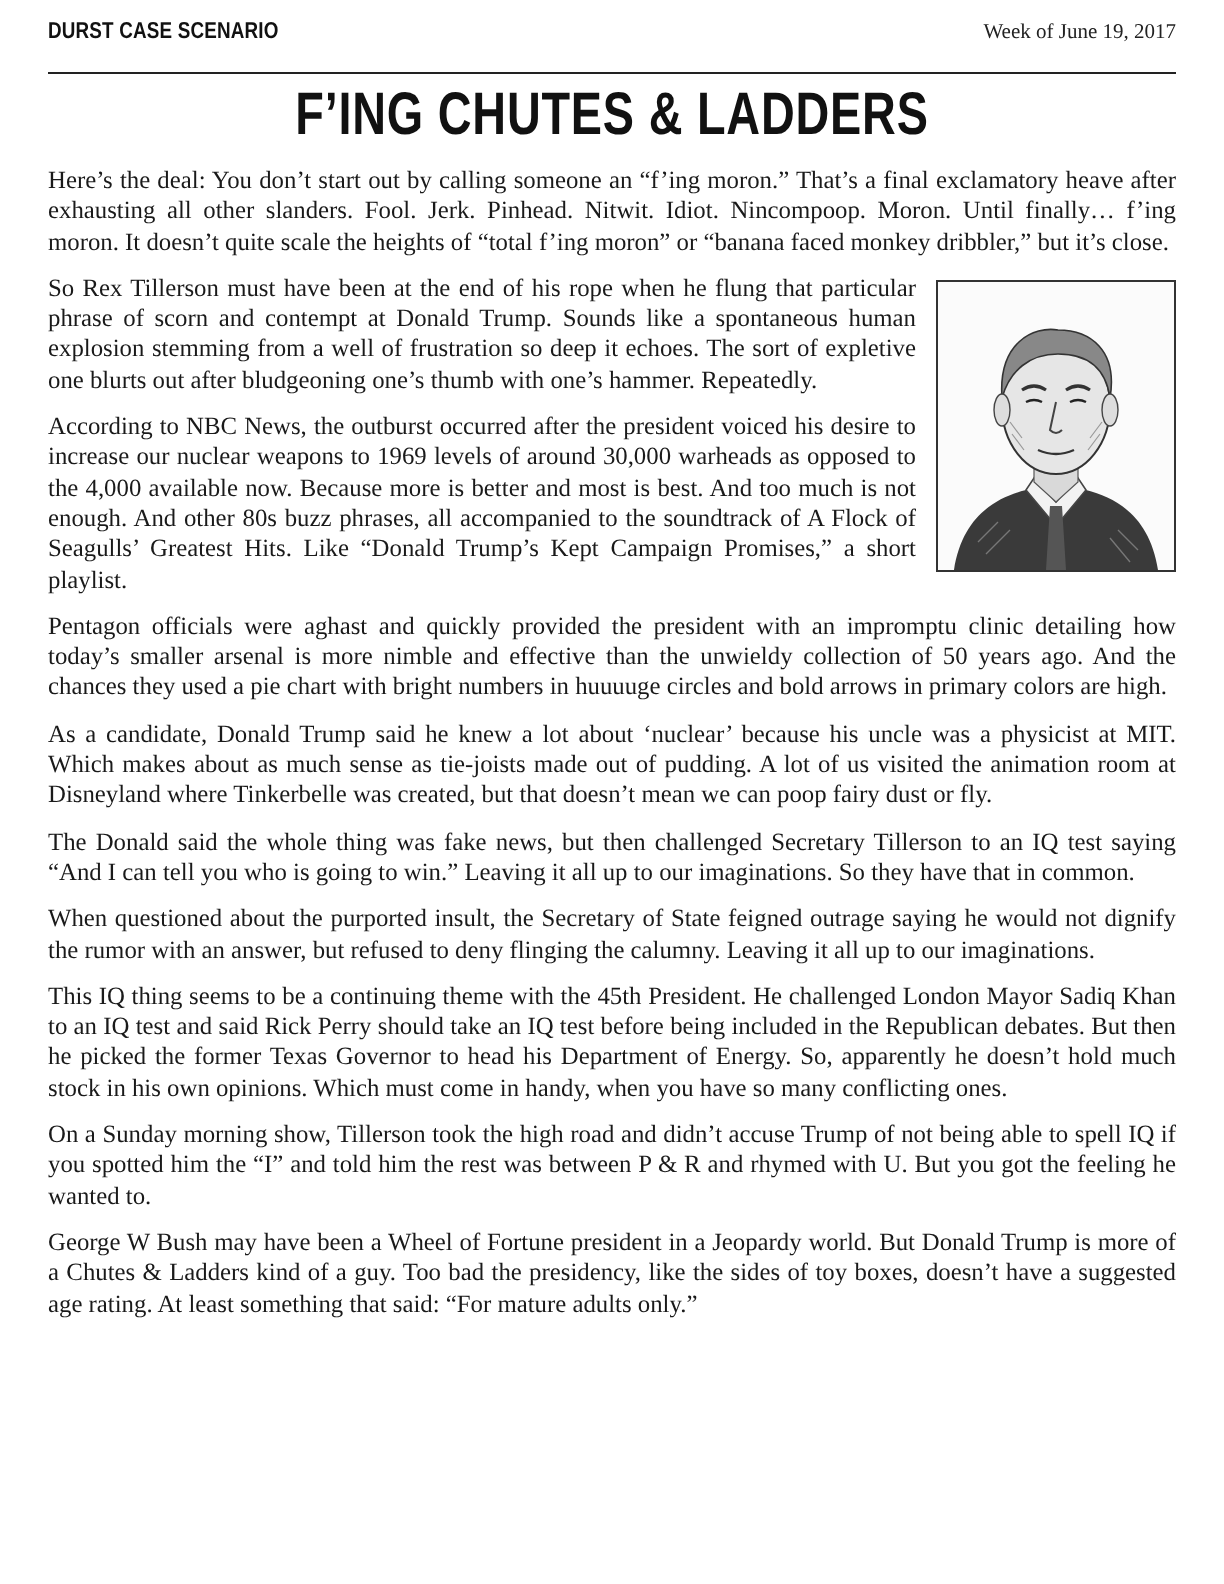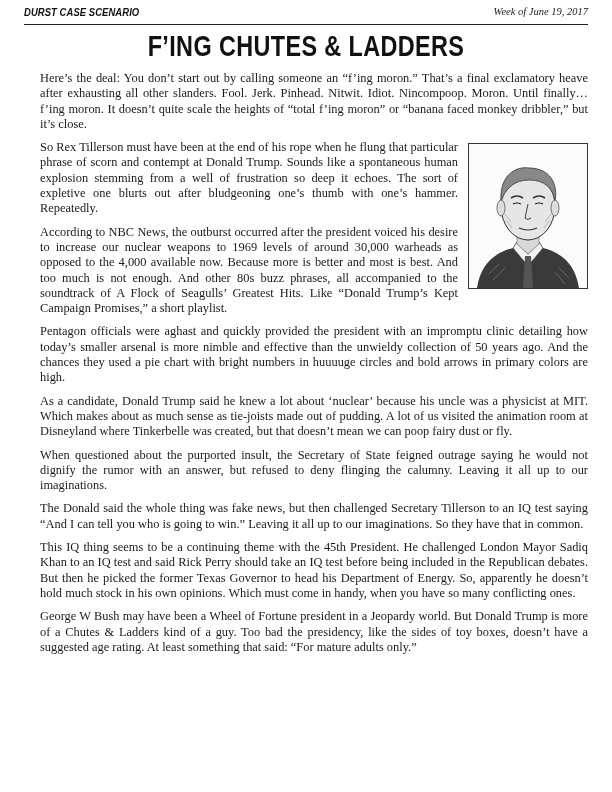--- a/index.html
+++ b/index.html
@@ -3,38 +3,38 @@
 <meta charset="utf-8">
 <style>
   html, body { margin: 0; padding: 0; background: #ffffff; }
   body {
     width: 612px; height: 792px; overflow: hidden; position: relative;
     font-family: "Liberation Serif", "DejaVu Serif", serif;
     color: #1a1a1a;
   }
   .page { position: absolute; left: 24px; top: 6px; width: 564px; }
   .header-bar {
-    display: flex; justify-content: space-between; 
-    border-bottom: 1.5px solid #222; padding-bottom: 2px; height: 16px; font-style: italic;
+    display: flex; justify-content: space-between; align-items: flex-end;
+    border-bottom: 1.5px solid #222; padding-bottom: 14px; height: 16px;
   }
   .col-name {
     font-family: "Liberation Sans", "DejaVu Sans", sans-serif;
     font-weight: bold; font-size: 11.5px; letter-spacing: 0.1px;
     transform: scaleX(0.82); transform-origin: left bottom; white-space: nowrap;
     color: #111;
   }
   .week { font-size: 10.5px; color: #222; }
   .headline {
     text-align: center; margin: 5px 0 0 0;
     font-family: "Liberation Sans", "DejaVu Sans", sans-serif;
     font-weight: bold; font-size: 30px; letter-spacing: 0.5px;
     transform: scaleX(0.78); transform-origin: center top;
     line-height: 32px; height: 32px; color: #111; white-space: nowrap;
   }
-  .body-text { margin-top: 9px; font-size: 12.4px; line-height: 15.3px; margin-left: 16px; }
+  .body-text { margin-top: 9px; font-size: 12.4px; line-height: 15.3px; }
   .body-text p { margin: 0 0 8px 0; text-align: justify; hyphens: none; }
   .figure {
     float: right; width: 118px; height: 144px; margin: 3px 0 4px 10px;
     border: 1px solid #333; background: #fafafa; position: relative; overflow: hidden;
   }
   .figure svg { position: absolute; left: 0; top: 0; }
 </style>
 </head>
 <body>
 
@@ -80,18 +80,19 @@
 
         <path d="M36 70 L42 78 M37 76 L43 84 M76 78 L82 70 M75 84 L81 76" stroke="#999" stroke-width="0.6"></path>
         <path d="M20 130 L30 120 M24 136 L36 124 M90 124 L100 134 M86 128 L96 140" stroke="#777" stroke-width="0.7"></path>
       </svg>
     </div>
 
     <p>So Rex Tillerson must have been at the end of his rope when he flung that particular phrase of scorn and contempt at Donald Trump. Sounds like a spontaneous human explosion stemming from a well of frustration so deep it echoes. The sort of expletive one blurts out after bludgeoning one’s thumb with one’s hammer. Repeatedly.</p>
     <p>According to NBC News, the outburst occurred after the president voiced his desire to increase our nuclear weapons to 1969 levels of around 30,000 warheads as opposed to the 4,000 available now. Because more is better and most is best. And too much is not enough. And other 80s buzz phrases, all accompanied to the soundtrack of A Flock of Seagulls’ Greatest Hits. Like “Donald Trump’s Kept Campaign Promises,” a short playlist.</p>
     <p>Pentagon officials were aghast and quickly provided the president with an impromptu clinic detailing how today’s smaller arsenal is more nimble and effective than the unwieldy collection of 50 years ago. And the chances they used a pie chart with bright numbers in huuuuge circles and bold arrows in primary colors are high.</p>
     <p>As a candidate, Donald Trump said he knew a lot about ‘nuclear’ because his uncle was a physicist at MIT. Which makes about as much sense as tie-joists made out of pudding. A lot of us visited the animation room at Disneyland where Tinkerbelle was created, but that doesn’t mean we can poop fairy dust or fly.</p>
+    <p>The Donald said the whole thing was fake news, but then challenged Secretary Tillerson to an IQ test saying “And I can tell you who is going to win.” Leaving it all up to our imaginations. So they have that in common.</p>
     <p>When questioned about the purported insult, the Secretary of State feigned outrage saying he would not dignify the rumor with an answer, but refused to deny flinging the calumny. Leaving it all up to our imaginations.</p>
-    <p>The Donald said the whole thing was fake news, but then challenged Secretary Tillerson to an IQ test saying “And I can tell you who is going to win.” Leaving it all up to our imaginations. So they have that in common.</p>
     <p>This IQ thing seems to be a continuing theme with the 45th President. He challenged London Mayor Sadiq Khan to an IQ test and said Rick Perry should take an IQ test before being included in the Republican debates. But then he picked the former Texas Governor to head his Department of Energy. So, apparently he doesn’t hold much stock in his own opinions. Which must come in handy, when you have so many conflicting ones.</p>
+    <p>On a Sunday morning show, Tillerson took the high road and didn’t accuse Trump of not being able to spell IQ if you spotted him the “I” and told him the rest was between P &amp; R and rhymed with U. But you got the feeling he wanted to.</p>
     <p>George W Bush may have been a Wheel of Fortune president in a Jeopardy world. But Donald Trump is more of a Chutes &amp; Ladders kind of a guy. Too bad the presidency, like the sides of toy boxes, doesn’t have a suggested age rating. At least something that said: “For mature adults only.”</p>
   </div>
 </div>
 
 </body></html>

